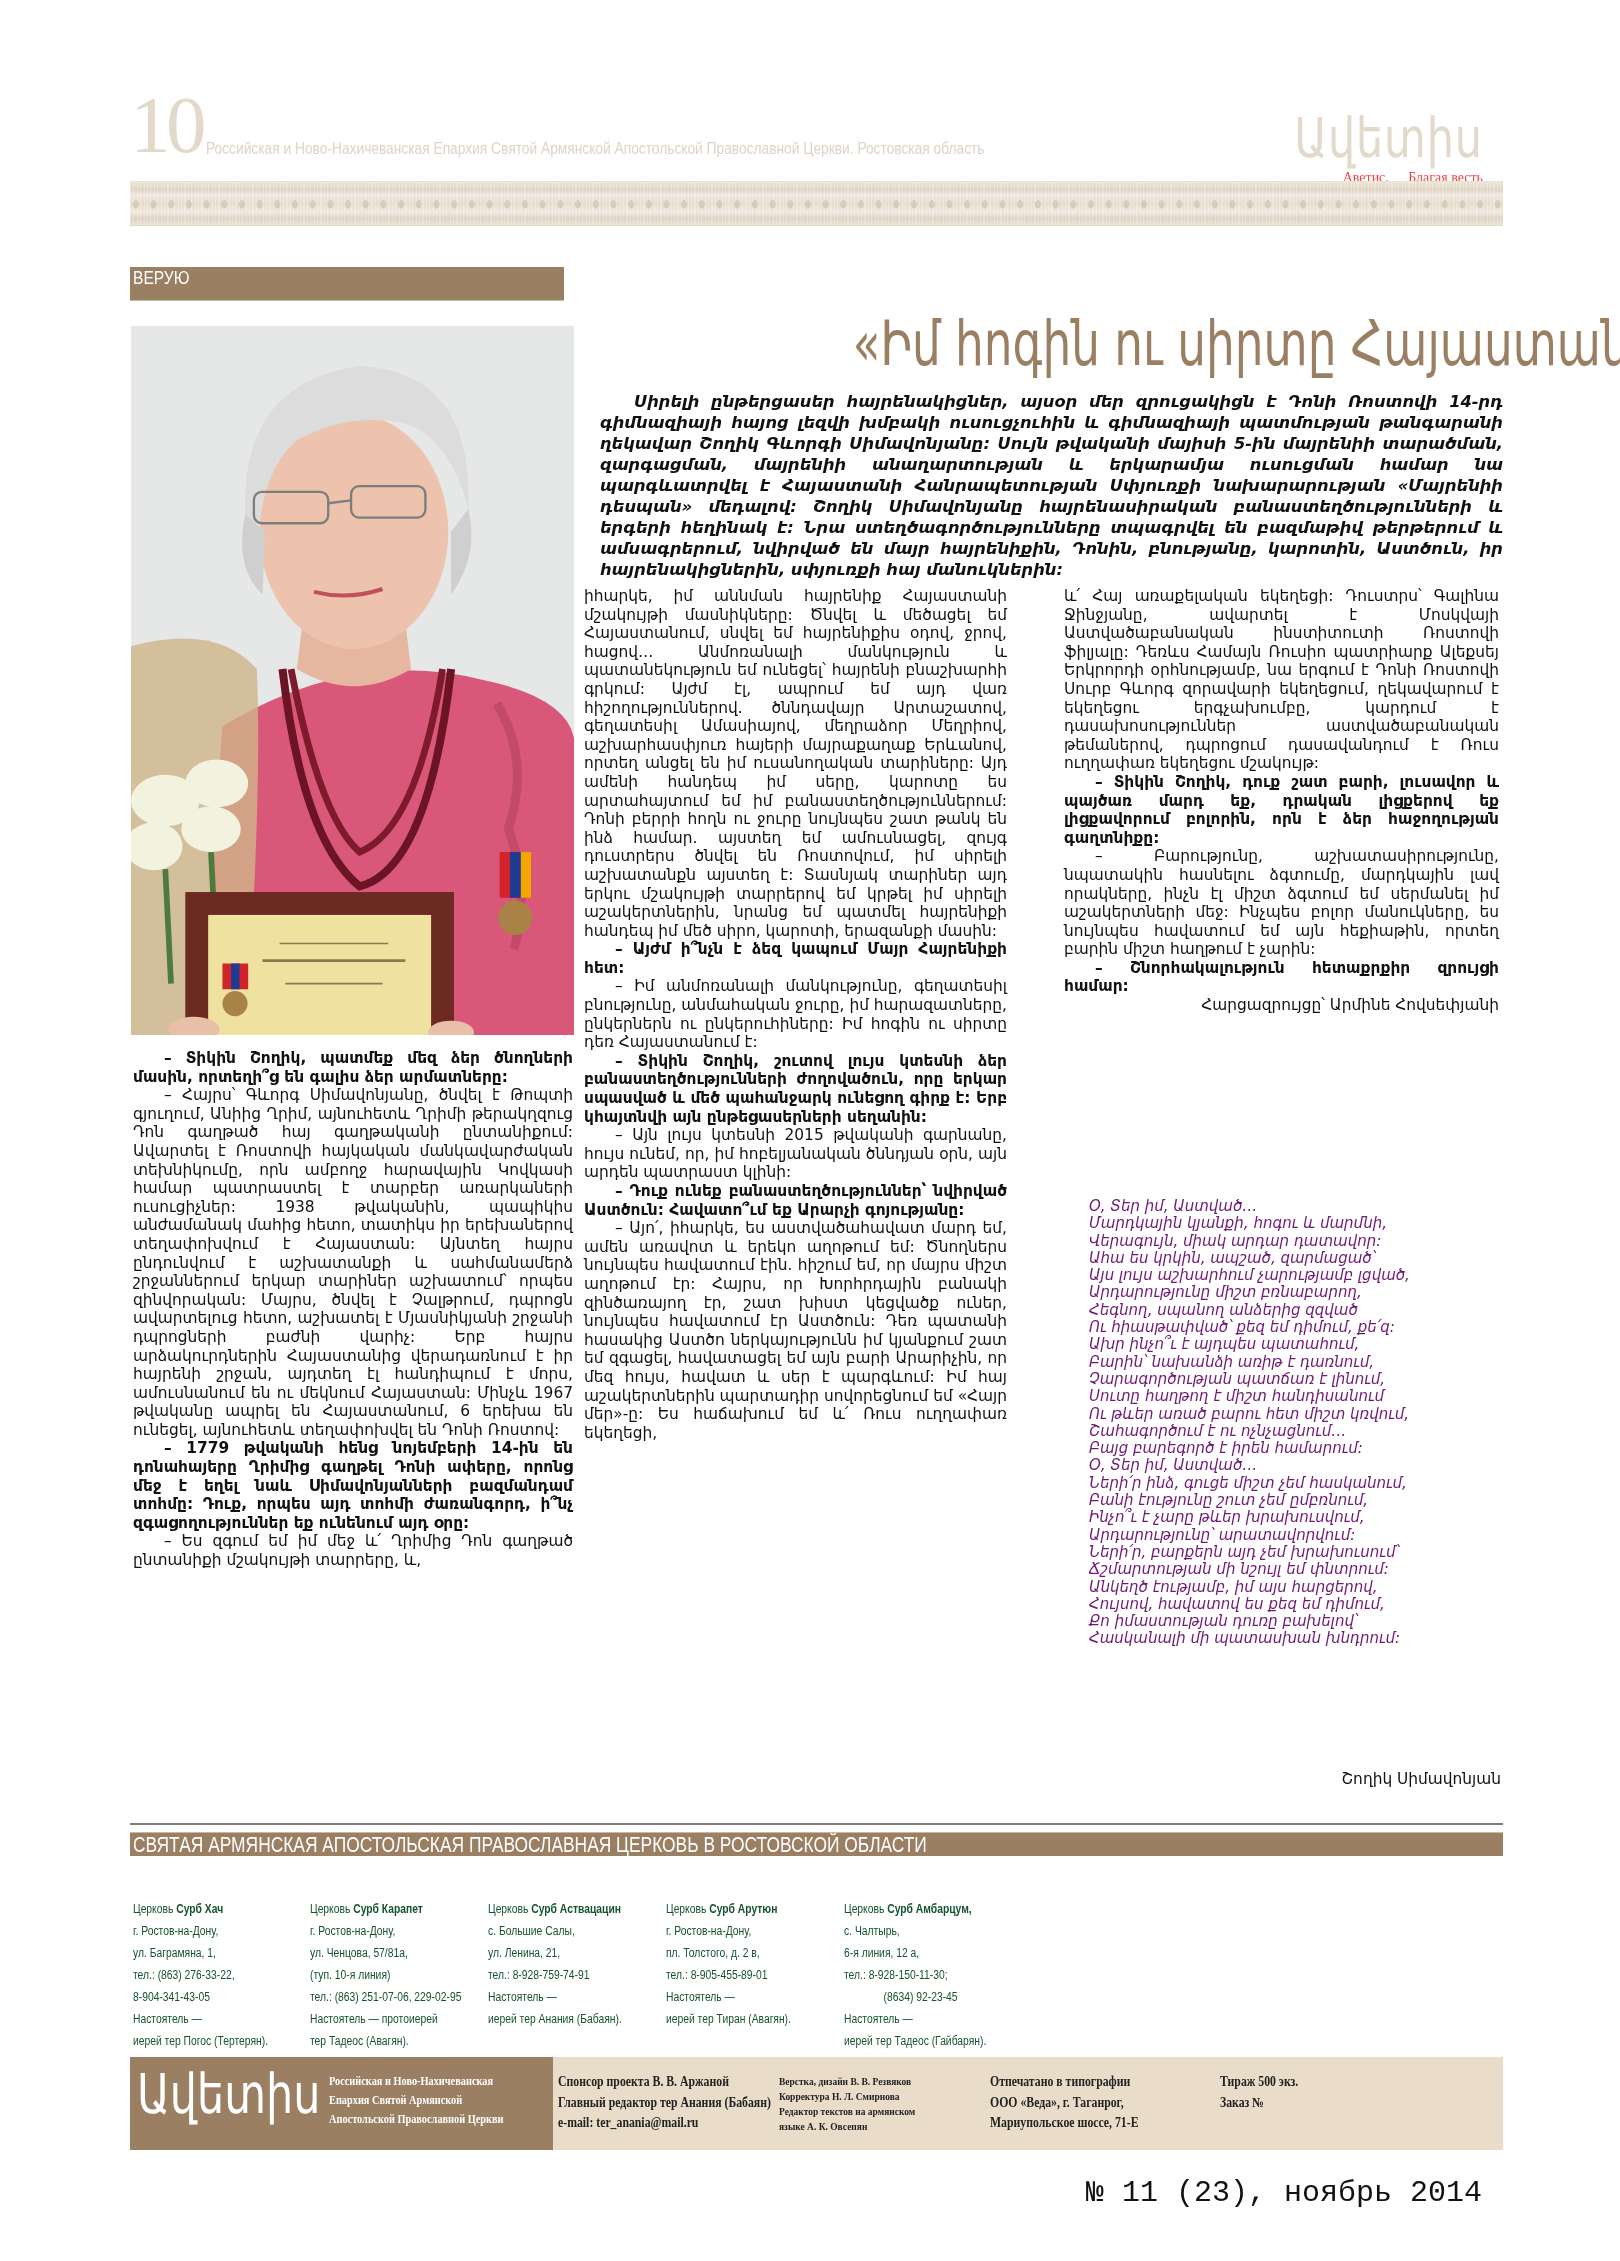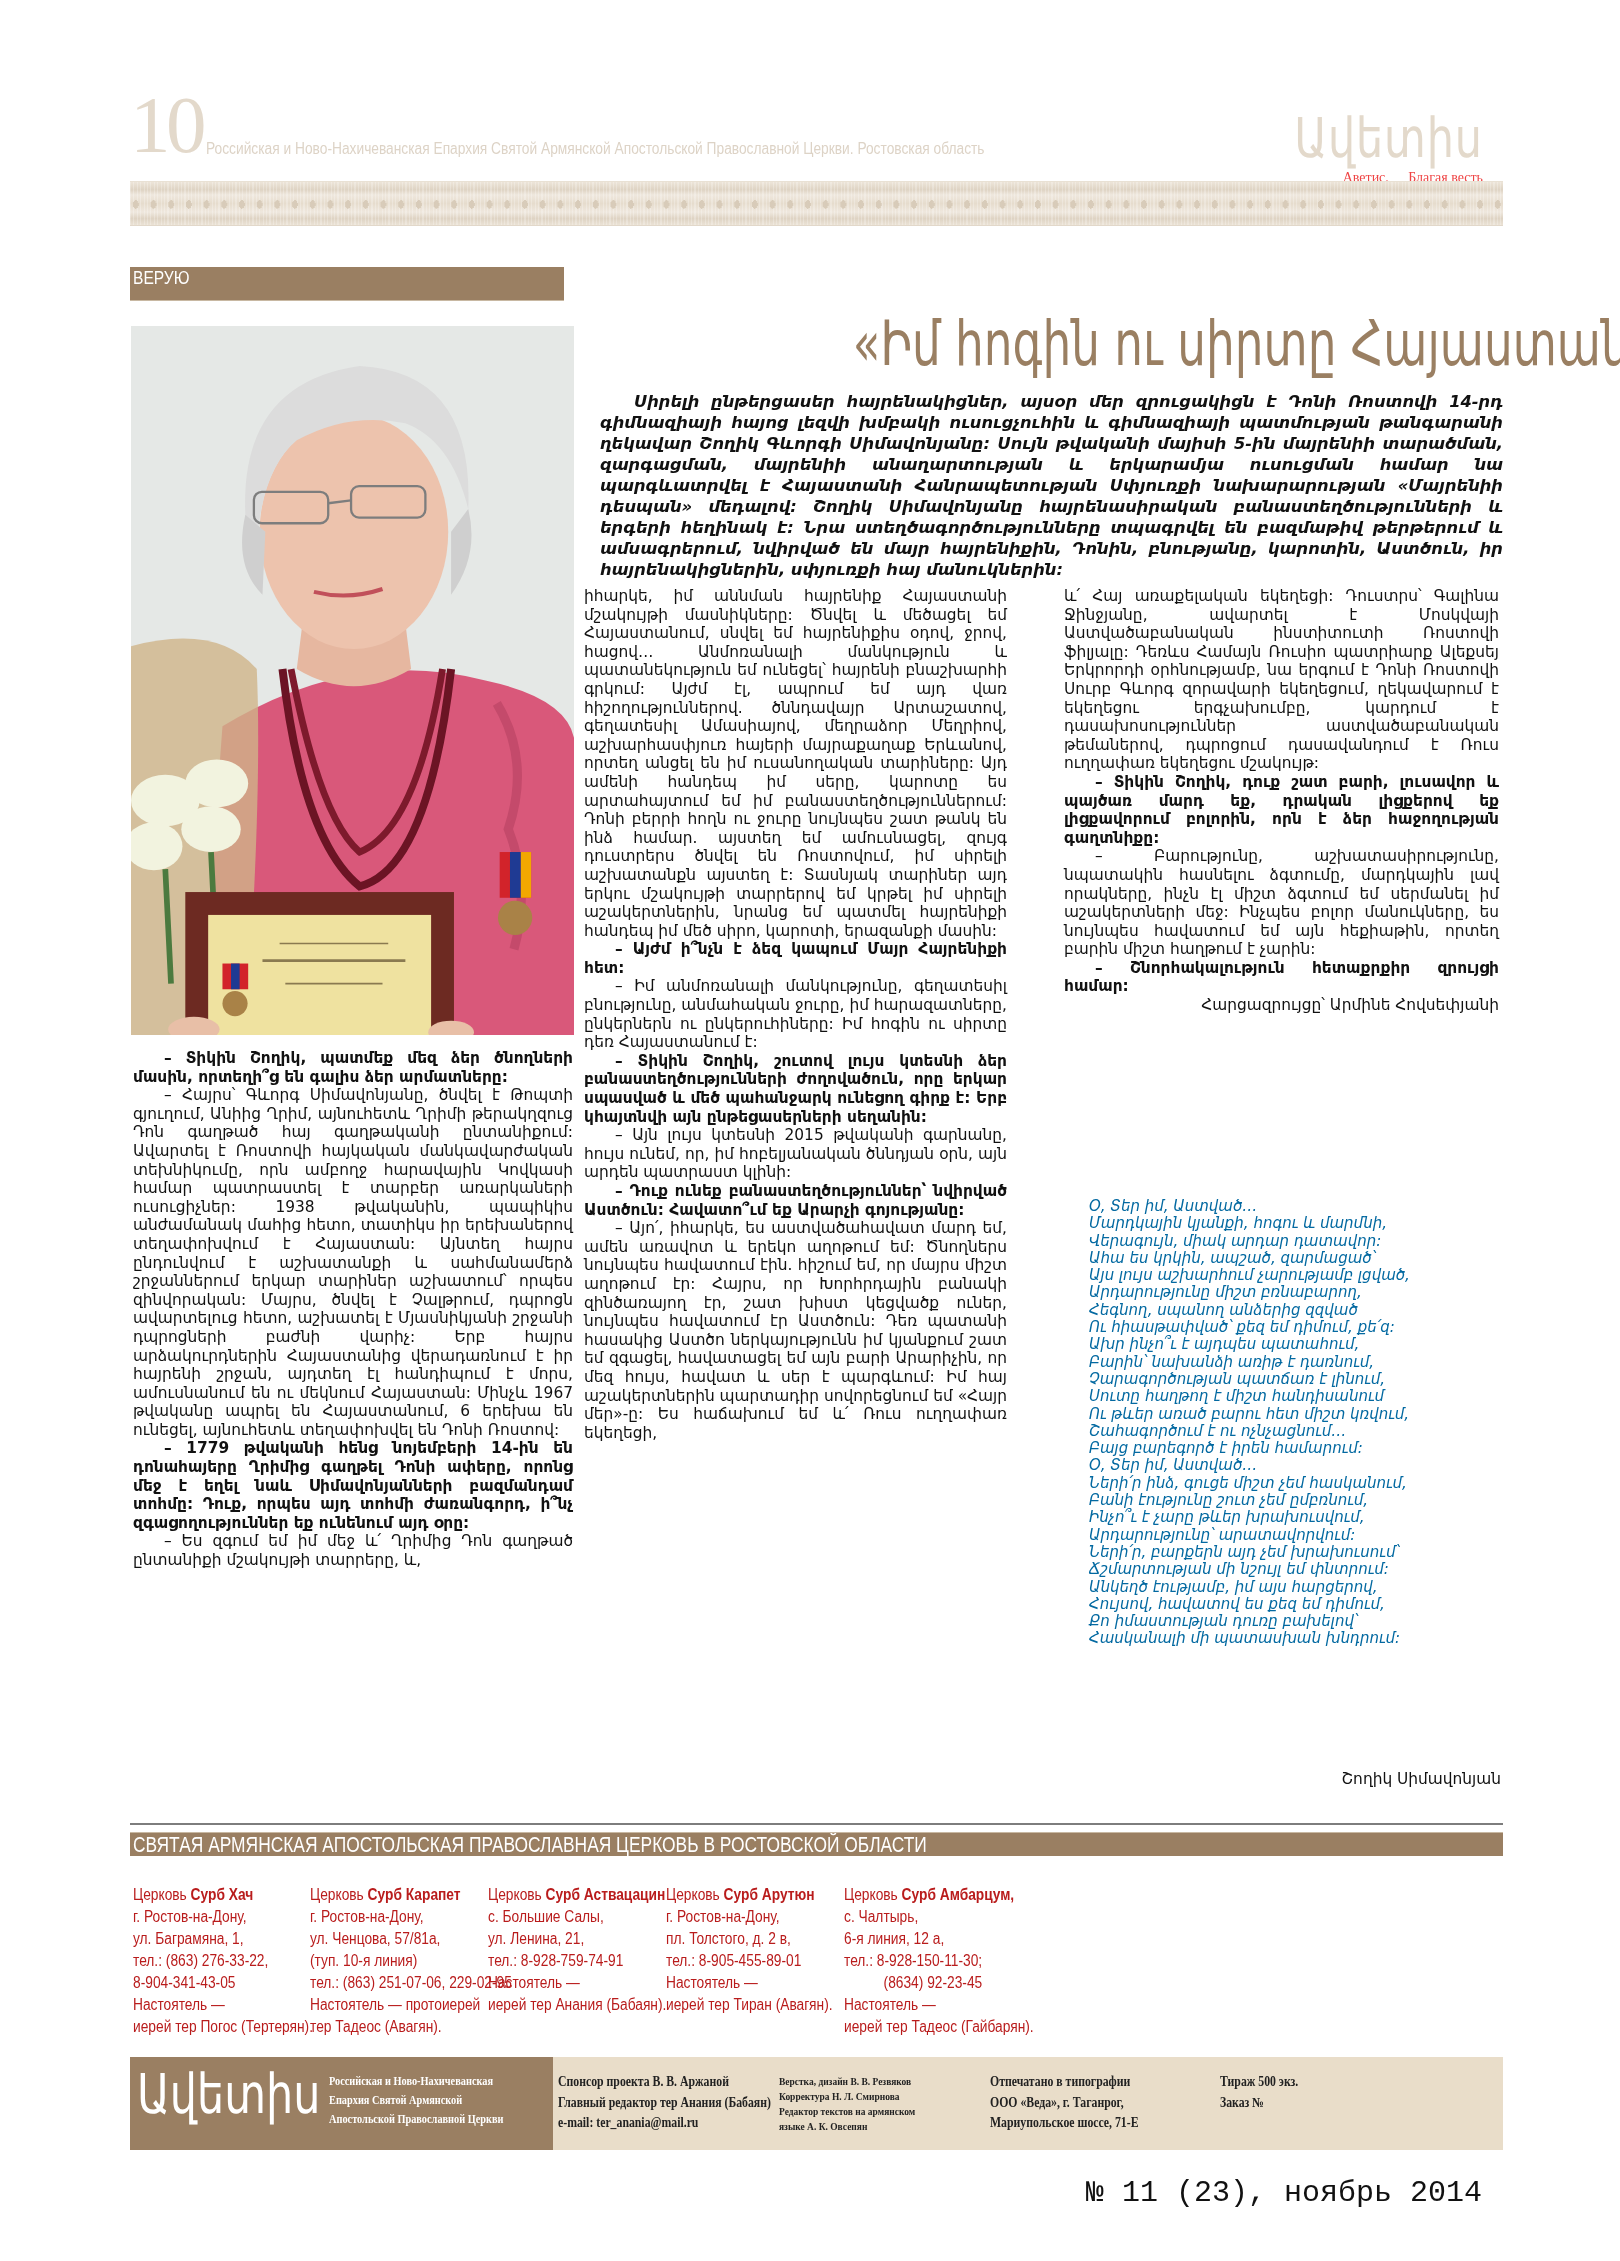--- a/index.html
+++ b/index.html
@@ -48,33 +48,33 @@
   .col { font-family: "DejaVu Sans", sans-serif; font-size: 15.4px; line-height: 18.6px;
          text-align: justify; color: #111; }
   .col p { margin: 0; text-indent: 31px; }
   .col p.q { font-weight: bold; }
   .col p.sig { text-align: right; text-indent: 0; }
   .col1 { left: 133px; top: 1049px; width: 440px; }
   .col2 { left: 584px; top: 587px; width: 423px; }
   .col3 { left: 1064px; top: 587px; width: 435px; }
 
   .poem { left: 1089px; top: 1198px; width: 411px; font-family: "DejaVu Sans", sans-serif; font-style: italic;
-          font-size: 15px; line-height: 17.3px; color: #0369a1; }
+          font-size: 15px; line-height: 17.3px; color: #701a75; }
   .poem .ln { display: block; white-space: nowrap; }
   .poem-author { left: 1314px; top: 1770px; width: 187px; text-align: right; font-size: 15.4px; font-family: "DejaVu Sans", sans-serif; }
 
   
   .rule { left: 130px; top: 1823px; width: 1373px; height: 2.3px; background: #7d7d7d; }
   .church-bar { left: 130px; top: 1832px; width: 1373px; height: 24px; background: #9a7f62;
                 border-top: 1.7px solid #c8b8a2; color: #fff; font-family: "Liberation Sans", sans-serif;
                 font-size: 22px; line-height: 24px; box-sizing: border-box; padding-left: 3.4px; white-space: nowrap; overflow: hidden; }
   .church-bar span { display: inline-block; transform: scaleX(0.79); transform-origin: left center; }
   .churches { left: 133px; top: 1880px; width: 1371px; height: 183px; }
-  .church { position: absolute; top: 4px; width: 269px; font-family: "Liberation Sans", sans-serif;
-            font-size: 16px; line-height: 22px; color: #b91c1c; }
+  .church { position: absolute; top: 18px; width: 269px; font-family: "Liberation Sans", sans-serif;
+            font-size: 12px; line-height: 22px; color: #14532d; }
   .church .ln { display: block; white-space: nowrap; transform: scaleX(0.86); transform-origin: left top; }
   .church .ind { padding-left: 46px; }
   .church b { font-weight: bold; }
 
   
   .footer { left: 130px; top: 2057px; width: 1373px; height: 93px; background: #e9ddc9; }
   .footer-brand { position: absolute; left: 0; top: 0; width: 423px; height: 93px; background: #9a7f62; }
   .footer-logo { position: absolute; left: 6.9px; top: 10.3px; font-family: "Liberation Serif", serif; font-size: 55px;
                  color: #fff; line-height: 1; transform: scaleX(0.78); transform-origin: left top; }
   .footer-org { position: absolute; left: 199px; top: 15px; width: 223px; font-family: "Liberation Serif", serif;

